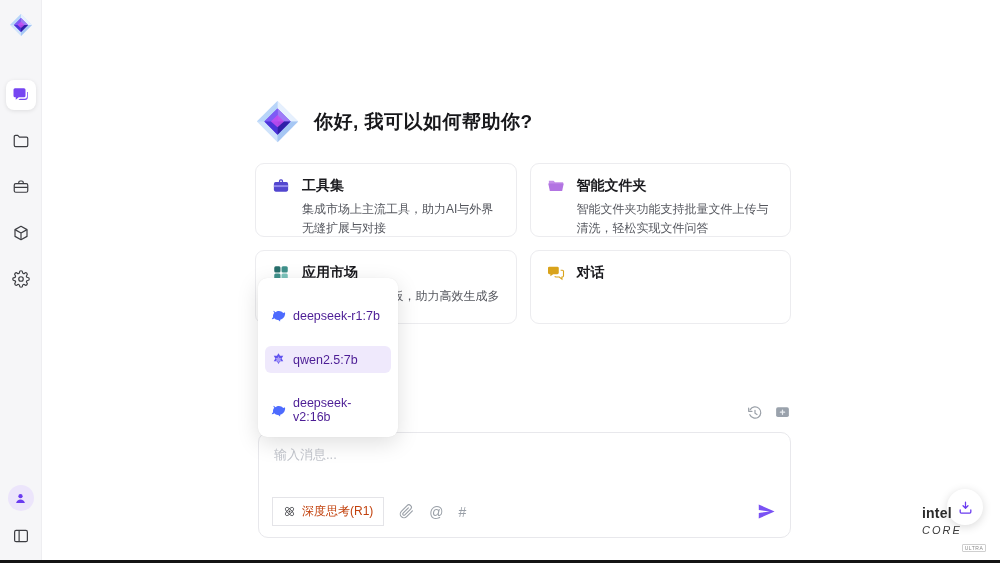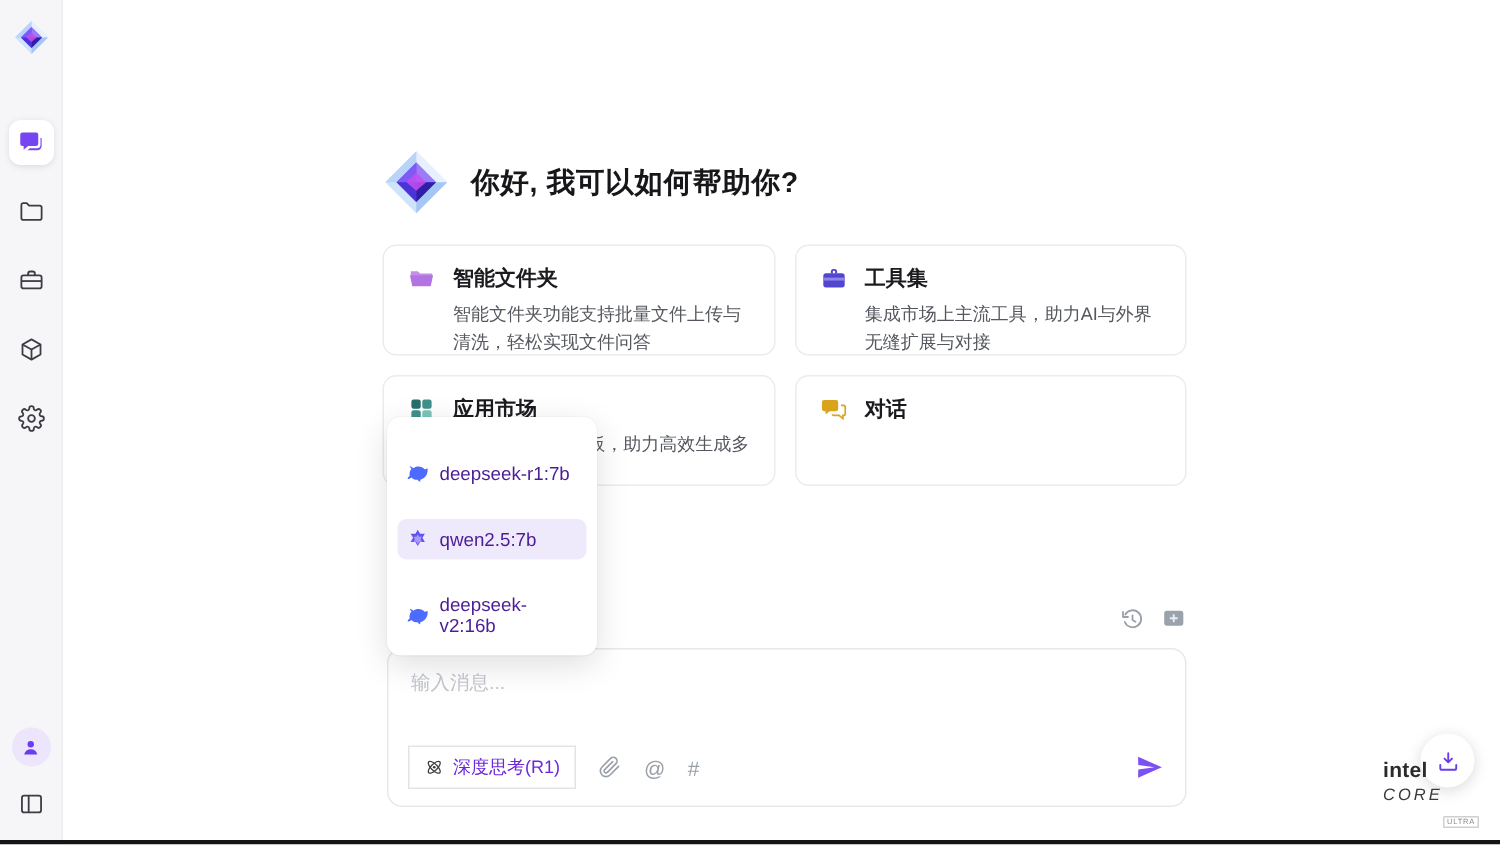--- a/index.html
+++ b/index.html
@@ -40,21 +40,21 @@
   .model-actions { position:absolute; right:0; top:4px; display:flex; gap:11px; align-items:center; }
   .icon-btn { display:flex; align-items:center; justify-content:center; cursor:pointer; }
   
   .input-box { position:absolute; top:432px; left:3px; width:533px; height:106px;
     border:1px solid #e8e8ec; border-radius:10px; background:#fff; }
   .msg-input { display:block; width:100%; height:56px; border:none; outline:none; resize:none;
     padding:13px 15px; font-size:13px; font-family:"Liberation Sans","DejaVu Sans",sans-serif; color:#701a75; background:transparent; }
   .msg-input::placeholder { color:#c2c5cc; }
   .input-toolbar { position:absolute; left:13px; right:14px; bottom:11px; display:flex; align-items:center; gap:15px; }
   .deepthink { display:inline-flex; align-items:center; gap:6px; border:1px solid #e4e4e8; border-radius:0;
-    padding:5px 10px; font-size:12px; color:#6d28d9; background:#fff; cursor:pointer; }
+    padding:5px 10px; font-size:12px; color:#c2410c; background:#fff; cursor:pointer; }
   .glyph-icon { font-size:14px; color:#9aa0a8; cursor:pointer; line-height:1; }
   .send-btn { margin-left:auto; cursor:pointer; display:flex; }
   
   .fab { position:absolute; right:17px; bottom:38px; width:36px; height:36px; border-radius:50%; background:#fff;
     box-shadow:0 2px 10px rgba(0,0,0,.15); display:flex; align-items:center; justify-content:center; cursor:pointer; z-index:15; }
   .intel { position:absolute; right:8px; bottom:9px; width:70px; text-align:center; z-index:15; }
   .intel-row { display:flex; align-items:baseline; justify-content:center; gap:3px; color:#2b2b2b;flex-direction:column; }
   .intel-word { font-size:14px; font-weight:bold; letter-spacing:.2px; }
   .core-word { font-size:11px; letter-spacing:2px; text-transform:uppercase; color:#3a3a3a;font-style:italic; }
   .ultra-badge { display:inline-block; margin-left:34px; margin-top:1px; font-size:5px; letter-spacing:.5px;
@@ -160,40 +160,40 @@
       </svg>
     </span>
     <h1>你好, 我可以如何帮助你?</h1>
   </div>
 
   <div class="cards">
     <div class="card">
       <div class="card-head">
         <span>
           <svg viewBox="0 0 24 24" width="18" height="18">
+            <path d="M9.2 7V5.4A2.4 2.4 0 0 1 11.6 3h.8a2.4 2.4 0 0 1 2.4 2.4V7h-1.8V5.4a.7.7 0 0 0-.7-.7h-.6a.7.7 0 0 0-.7.7V7z" fill="#5246cf"></path>
+            <rect x="2.5" y="6.8" width="19" height="12.7" rx="2.4" fill="#5246cf"></rect>
+            <rect x="2.5" y="10.8" width="19" height="2.6" fill="#8f86ec"></rect>
+          </svg>
+        </span>
+        <span class="card-title">工具集</span>
+      </div>
+      <div class="card-desc">集成市场上主流工具，助力AI与外界无缝扩展与对接</div>
+    </div>
+    <div class="card">
+      <div class="card-head">
+        <span>
+          <svg viewBox="0 0 24 24" width="18" height="18">
             <path d="M2.5 5h6.2l2 2h10.8v3.2H2.5z" fill="#c48fe9"></path>
             <path d="M1.7 8.7h20.6l-2.1 9.8H3.8z" fill="#b274e2"></path>
           </svg>
         </span>
         <span class="card-title">智能文件夹</span>
       </div>
       <div class="card-desc">智能文件夹功能支持批量文件上传与清洗，轻松实现文件问答</div>
-    </div>
-    <div class="card">
-      <div class="card-head">
-        <span>
-          <svg viewBox="0 0 24 24" width="18" height="18">
-            <path d="M9.2 7V5.4A2.4 2.4 0 0 1 11.6 3h.8a2.4 2.4 0 0 1 2.4 2.4V7h-1.8V5.4a.7.7 0 0 0-.7-.7h-.6a.7.7 0 0 0-.7.7V7z" fill="#5246cf"></path>
-            <rect x="2.5" y="6.8" width="19" height="12.7" rx="2.4" fill="#5246cf"></rect>
-            <rect x="2.5" y="10.8" width="19" height="2.6" fill="#8f86ec"></rect>
-          </svg>
-        </span>
-        <span class="card-title">工具集</span>
-      </div>
-      <div class="card-desc">集成市场上主流工具，助力AI与外界无缝扩展与对接</div>
     </div>
     <div class="card">
       <div class="card-head">
         <span>
           <svg viewBox="0 0 24 24" width="18" height="18">
             <rect x="3" y="3" width="8.3" height="8.3" rx="2" fill="#276e6b"></rect>
             <rect x="12.7" y="3" width="8.3" height="8.3" rx="2" fill="#3f918b"></rect>
             <rect x="3" y="12.7" width="8.3" height="8.3" rx="2" fill="#3f918b"></rect>
             <rect x="12.7" y="12.7" width="8.3" height="8.3" rx="2" fill="#7cc4bc"></rect>
           </svg>

